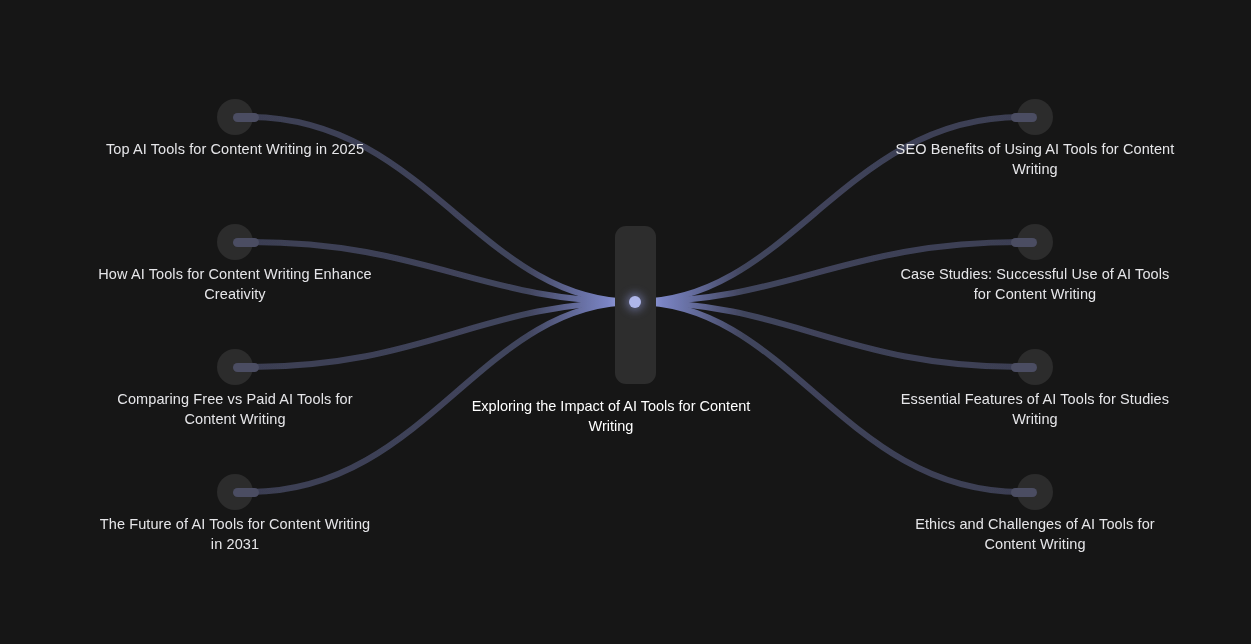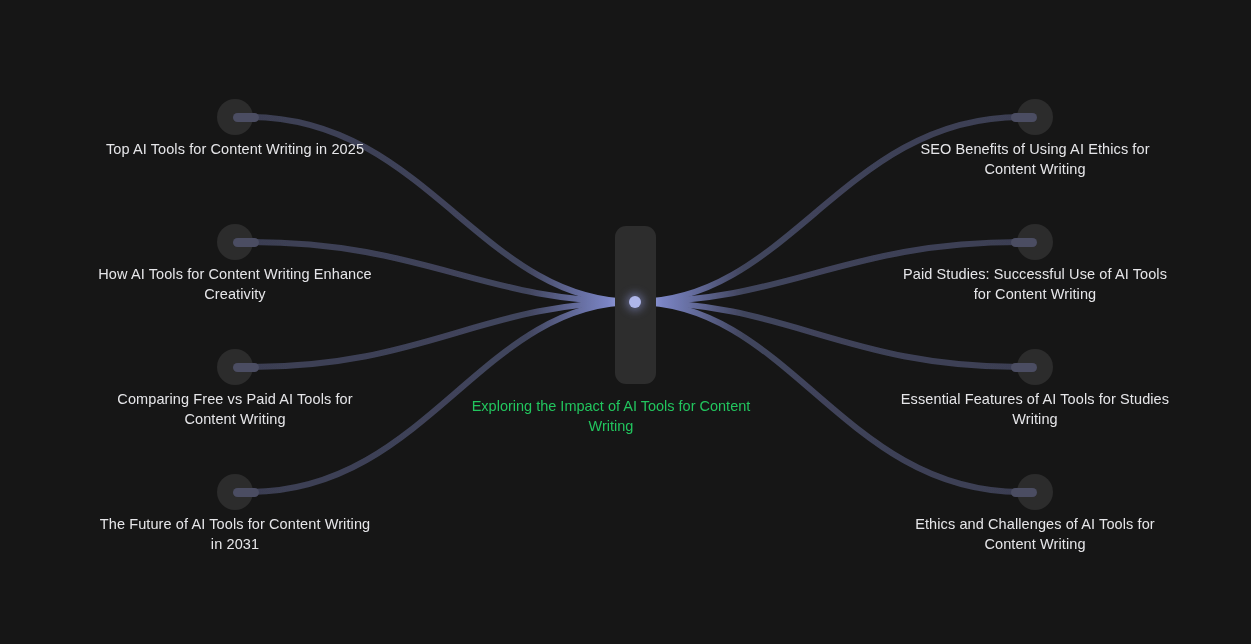--- a/index.html
+++ b/index.html
@@ -66,21 +66,21 @@
     background:#aeb6ea;
     box-shadow:0 0 9px 3px rgba(150,160,230,0.45);
   }
   #center-label {
     position:absolute;
     left:471px; top:396px;
     width:280px;
     text-align:center;
     font-size:14.5px;
     line-height:20px;
-    color:#22c55e;
+    color:#ffffff;
   }
 </style>
 </head>
 <body>
 
 <div id="canvas">
 
   <svg id="edges" viewBox="0 0 1251 644" xmlns="http://www.w3.org/2000/svg">
     <defs>
       <linearGradient id="gradL" x1="0" y1="0" x2="1" y2="0">
@@ -128,26 +128,26 @@
         <div class="node-label">Comparing Free vs Paid AI Tools for Content Writing</div>
       </div>
       <div class="mind-node" style="left: 235px; top: 492px;">
         <div class="node-dot"></div>
         <div class="node-stub right"></div>
         <div class="node-label">The Future of AI Tools for Content Writing in 2031</div>
       </div>
       <div class="mind-node" style="left: 1035px; top: 117px;">
         <div class="node-dot"></div>
         <div class="node-stub left"></div>
-        <div class="node-label">SEO Benefits of Using AI Ethics for Content Writing</div>
+        <div class="node-label">SEO Benefits of Using AI Tools for Content Writing</div>
       </div>
       <div class="mind-node" style="left: 1035px; top: 242px;">
         <div class="node-dot"></div>
         <div class="node-stub left"></div>
-        <div class="node-label">Paid Studies: Successful Use of AI Tools for Content Writing</div>
+        <div class="node-label">Case Studies: Successful Use of AI Tools for Content Writing</div>
       </div>
       <div class="mind-node" style="left: 1035px; top: 367px;">
         <div class="node-dot"></div>
         <div class="node-stub left"></div>
         <div class="node-label">Essential Features of AI Tools for Studies Writing</div>
       </div>
       <div class="mind-node" style="left: 1035px; top: 492px;">
         <div class="node-dot"></div>
         <div class="node-stub left"></div>
         <div class="node-label">Ethics and Challenges of AI Tools for Content Writing</div>

